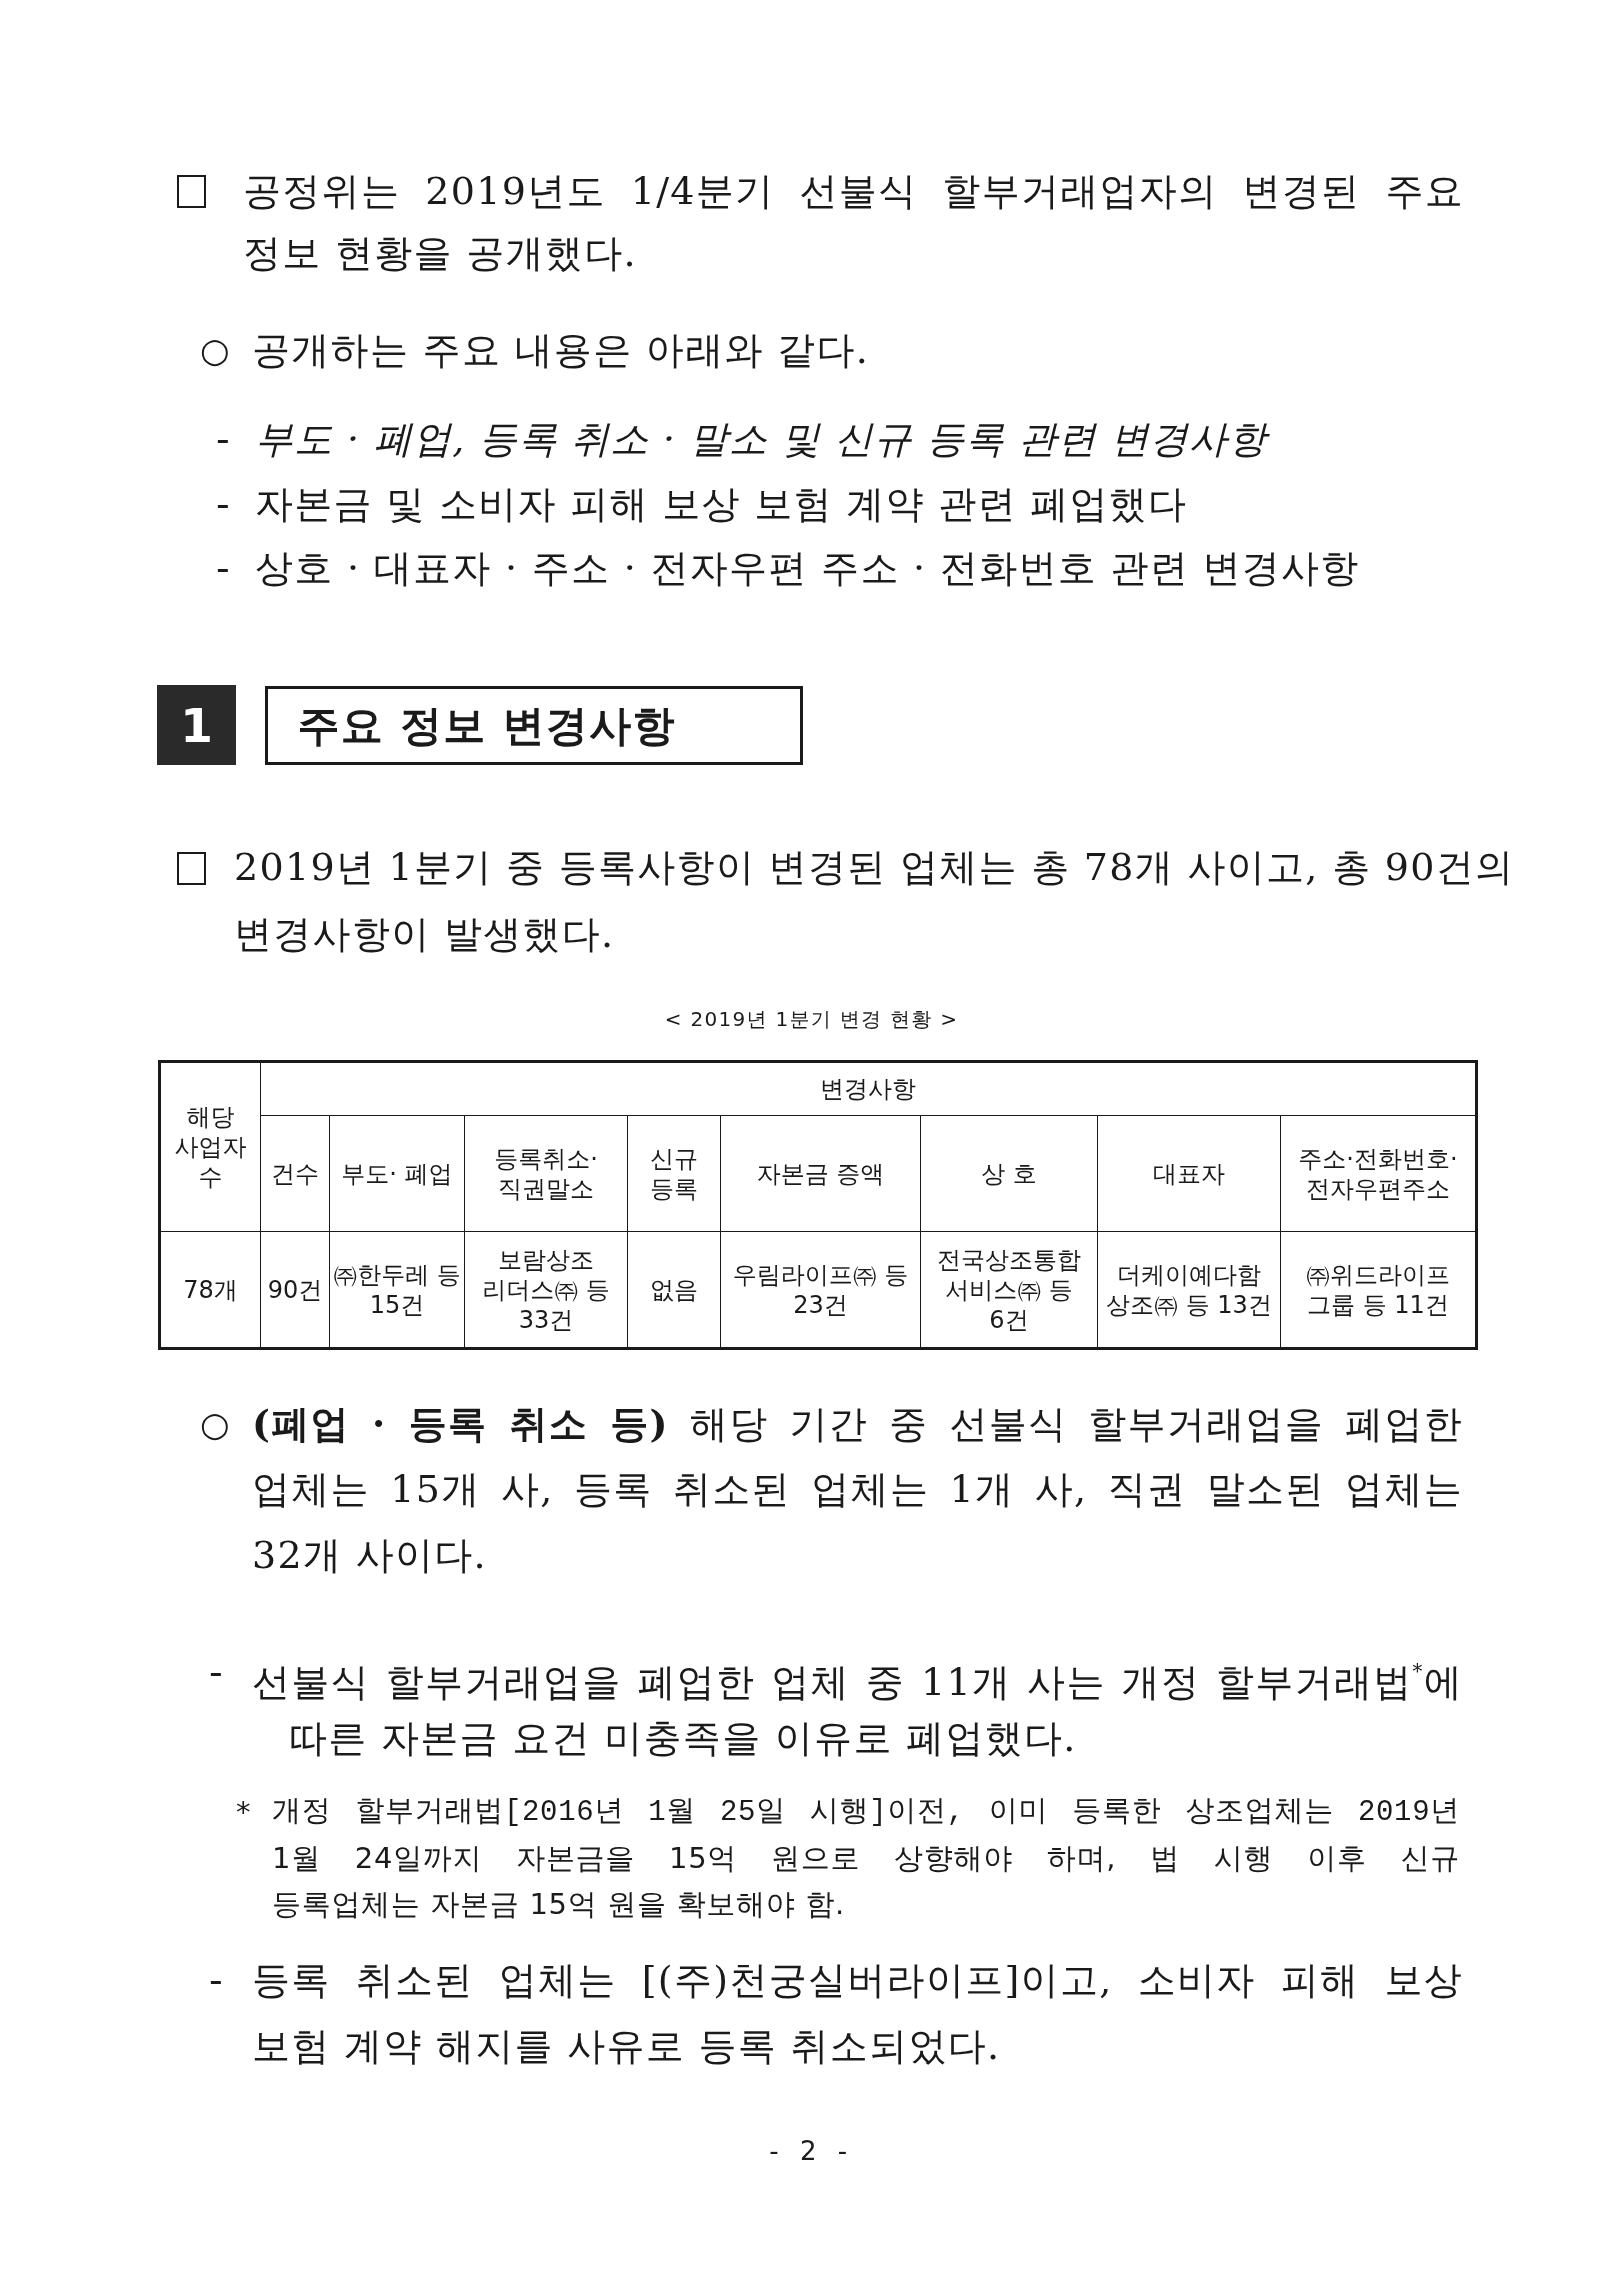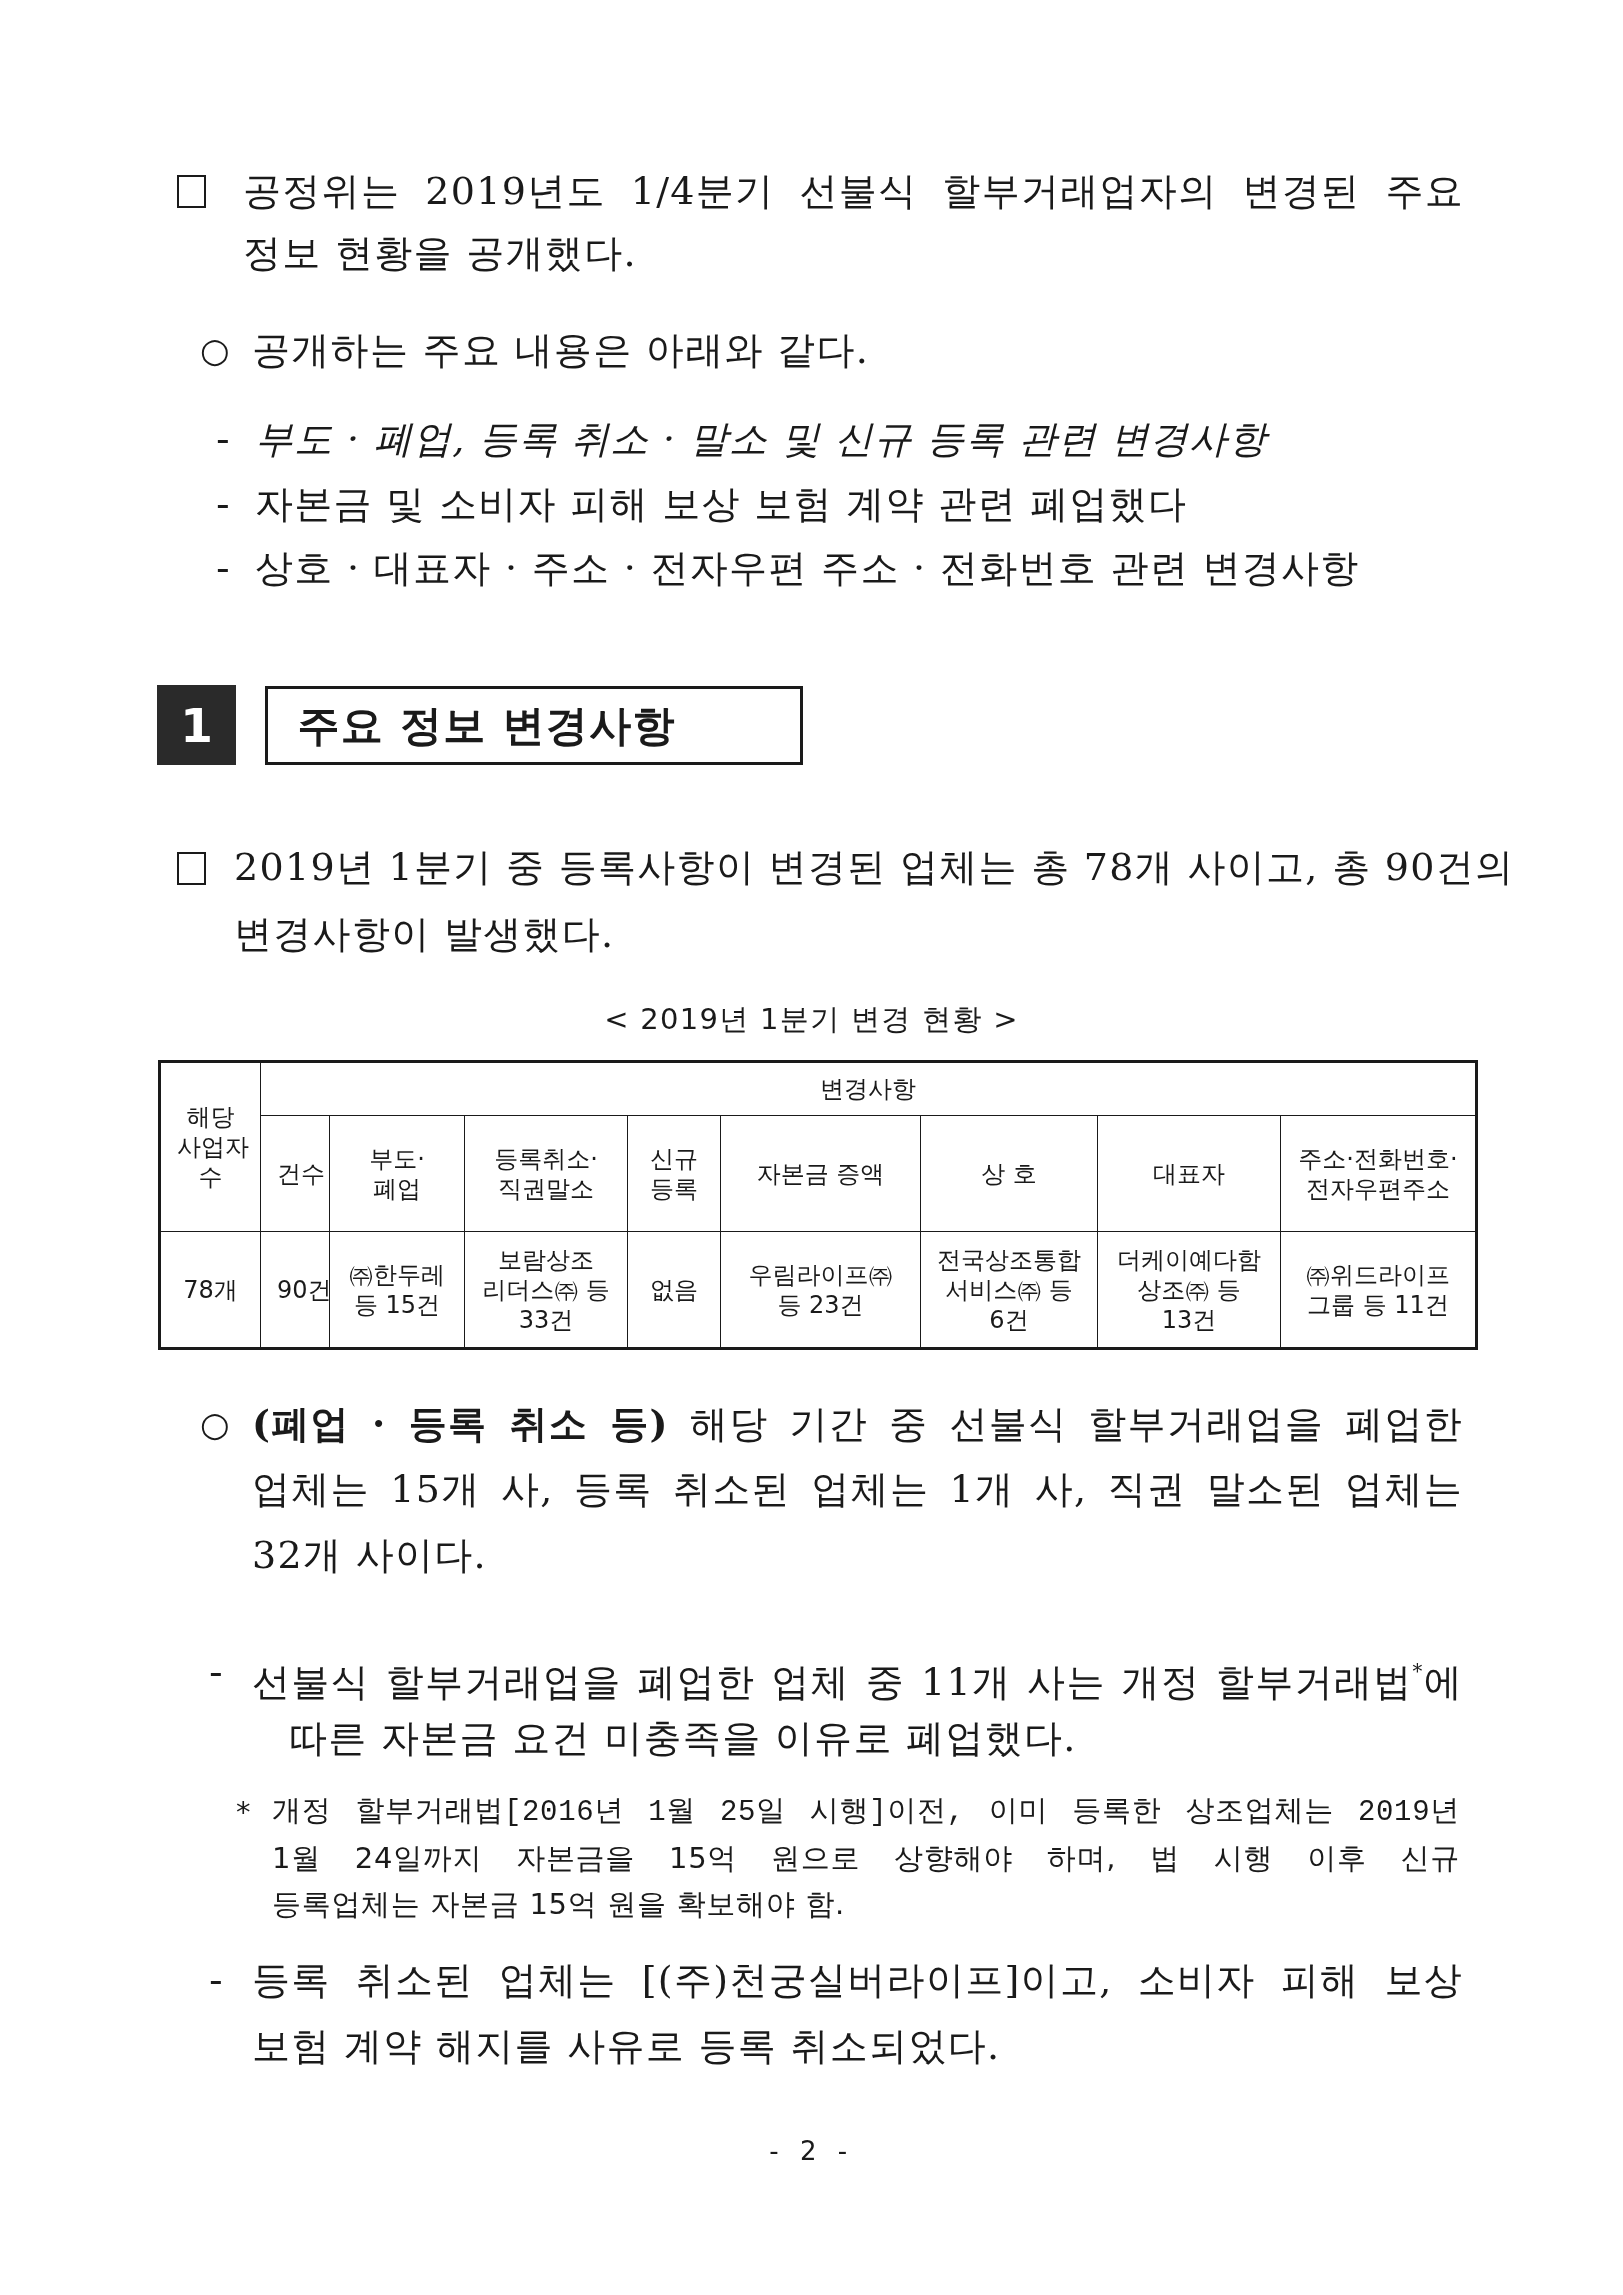--- a/index.html
+++ b/index.html
@@ -24,29 +24,29 @@
   }
   .sec-title {
     position: absolute; left: 265px; top: 686px; width: 538px; height: 79px;
     border: 3.3px solid #1a1a1a; box-sizing: border-box; border-right-width: 3.9px; border-bottom-width: 3.9px;
     font-family: "DejaVu Sans", sans-serif; font-weight: bold; font-size: 42px;
     display: flex; align-items: center; padding-left: 29.5px; letter-spacing: 1.3px;
   }
 
   
   .caption { position: absolute; left: 0; width: 1623px; top: 1000px; text-align: center;
-    font-family: "DejaVu Sans", sans-serif; font-size: 29px; line-height: 39px; letter-spacing: 1.3px; }
+    font-family: "DejaVu Sans", sans-serif; font-size: 20px; line-height: 39px; letter-spacing: 1.3px; }
   table.grid {
     position: absolute; left: 158px; top: 1060px; width: 1317px; height: 285px;
     border-collapse: collapse; table-layout: fixed;
     font-family: "DejaVu Sans", sans-serif; font-size: 24px; line-height: 30px;
     border: 3.9px solid #1a1a1a;
   }
   table.grid td {
-    border: 1.3px solid #1a1a1a; text-align: center; vertical-align: middle; padding: 0 16px;
+    border: 1.3px solid #1a1a1a; text-align: center; vertical-align: middle; padding: 0 1px;
     word-break: keep-all;
   }
   table.grid tr.r1 td { height: 52px; }
   table.grid tr.r2 td { height: 115px; }
   table.grid tr.r3 td { height: 115px; }
 
   .footnote { position: absolute; font-family: "DejaVu Sans", sans-serif; font-size: 29px; line-height: 41px; white-space: nowrap; letter-spacing: 0.7px; }
   .page-num { position: absolute; left: 0; width: 1623px; top: 2135px; text-align: center;
     font-family: "DejaVu Sans", sans-serif; font-size: 26px; line-height: 33px; letter-spacing: 6.5px; }
   .bold { font-weight: bold; }

